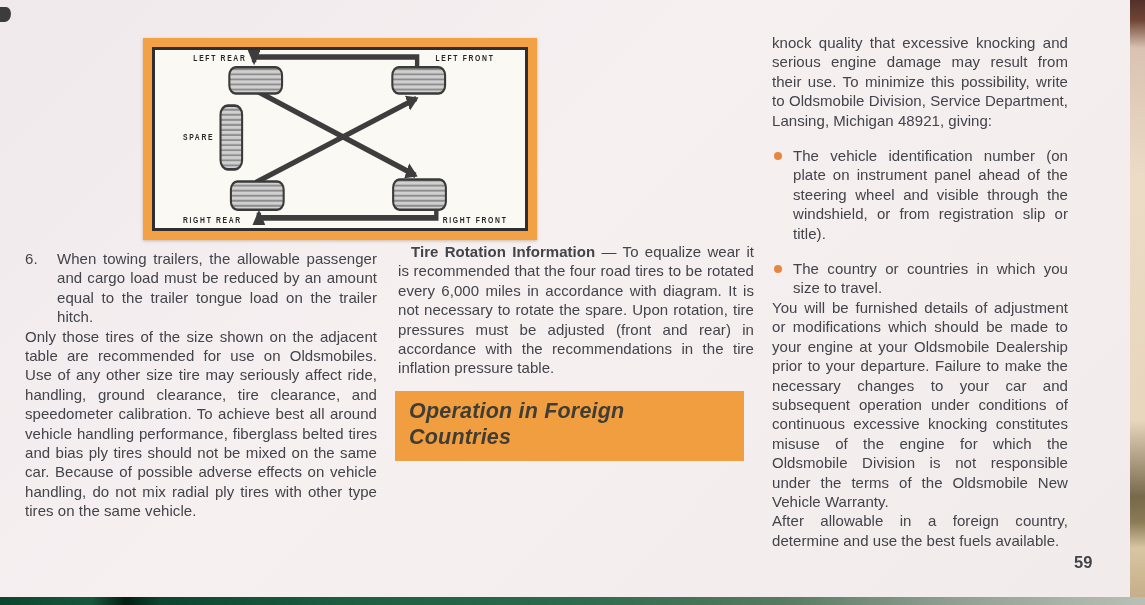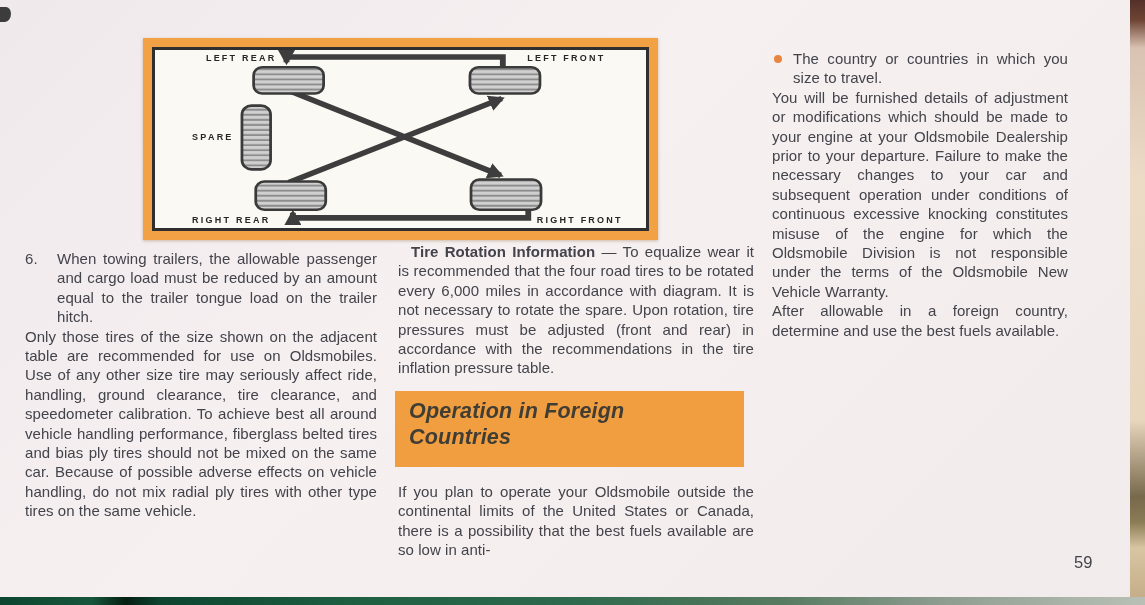--- a/index.html
+++ b/index.html
@@ -10,43 +10,43 @@
   
   .corner-mark{position:absolute;left:0;top:7px;width:11px;height:15px;background:#3c3c3c;
                border-radius:0 45% 55% 0;}
   .edge-right{position:absolute;right:0;top:0;width:15px;height:605px;
               background:linear-gradient(180deg,#54302a 0px,#6e4434 20px,#d9c2b2 48px,#ecdcc6 180px,
                          #e8d6bd 420px,#77694b 497px,#8a7c55 522px,#d8c5a2 548px,#c2ab85 100%);}
   .footer-strip{position:absolute;left:0;bottom:0;width:100%;height:8px;
                 background:linear-gradient(90deg,#0d4530 0%,#17573c 8%,#051f13 11%,#0d4530 14%,
                            #1d5e41 30%,#2e6a4d 50%,#567a60 68%,#8d9c8f 82%,#a9b3a7 93%,#b9bfb4 100%);}
   
-  .diagram{position:absolute;left:143px;top:38px;width:515px;height:202px;background:#f2a145;
+  .diagram{position:absolute;left:143px;top:38px;width:394px;height:202px;background:#f2a145;
            padding:9px;box-sizing:border-box;box-shadow:0 1px 3px rgba(130,85,30,.35);}
   .diagram-inner{width:100%;height:100%;background:#fbf9f4;border:3px solid #2f2f2f;box-sizing:border-box;}
   .diagram-inner svg{display:block;width:100%;height:100%;}
   .diagram-label{font-family:"Liberation Sans",sans-serif;font-size:8.5px;font-weight:bold;
                  letter-spacing:2.1px;fill:#262626;}
   
   .col{position:absolute;font-size:15px;line-height:19.4px;text-align:justify;letter-spacing:.05px;}
   .col p{margin:0;}
   .col-left{left:25px;top:249px;width:352px;}
   .col-mid{left:398px;top:242px;width:356px;}
   .col-right{left:772px;top:33px;width:296px;}
   .item6{display:flex;}
   .item6 .num{flex:none;width:32px;}
   .mt{margin-top:14px;}
   .bullet{display:flex;margin-top:16px;}
   .bullet .dot{flex:none;width:8px;height:8px;border-radius:50%;background:#e8853f;margin:6px 11px 0 2px;}
   .bullet p{flex:1;}
   .section-heading{margin:13px 0 15px -3px;width:349px;box-sizing:border-box;background:#f19e40;
                    color:#403d35;font-size:21.5px;font-weight:bold;font-style:italic;line-height:26.5px;
-                   padding:7px 12px 16px 14px;white-space:pre-line;letter-spacing:.2px;text-align:left;}
+                   padding:7px 12px 10px 14px;white-space:pre-line;letter-spacing:.2px;text-align:left;}
   .bold{font-weight:bold;margin-left:13px;}
-  .page-number{position:absolute;left:1074px;top:553px;font-size:16.5px;color:#43434a;}
+  .page-number{position:absolute;left:1074px;top:553px;font-size:16.5px;color:#43434a;font-weight:bold;}
 </style>
 </head>
 <body>
 
 <div class="page">
 
   <div class="corner-mark"></div>
 
   <div class="diagram">
     <div class="diagram-inner">
@@ -90,24 +90,28 @@
       <span class="num">6.</span>
       <p>When towing trailers, the allowable passenger and cargo load must be reduced by an amount equal to the trailer tongue load on the trailer hitch.</p>
     </div>
     <p class="mt">Only those tires of the size shown on the adjacent table are recommended for use on Oldsmobiles. Use of any other size tire may seriously affect ride, handling, ground clearance, tire clearance, and speedometer calibration. To achieve best all around vehicle handling performance, fiberglass belted tires and bias ply tires should not be mixed on the same car. Because of possible adverse effects on vehicle handling, do not mix radial ply tires with other type tires on the same vehicle.</p>
   </div>
 
   <div class="col col-mid">
     <p><span class="bold">Tire Rotation Information</span><span> — To equalize wear it is recommended that the four road tires to be rotated every 6,000 miles in accordance with diagram. It is not necessary to rotate the spare. Upon rotation, tire pressures must be adjusted (front and rear) in accordance with the recommendations in the tire inflation pressure table.</span></p>
     <div class="section-heading">Operation in Foreign
 Countries</div>
-    <p>If you plan to operate your Oldsmobile outside the continental limits of the United States or Canada, there is a possibility that the best fuels available are so low in anti-</p>
   </div>
 
   <div class="col col-right">
+    <p>knock quality that excessive knocking and serious engine damage may result from their use. To minimize this possibility, write to Oldsmobile Division, Service Department, Lansing, Michigan 48921, giving:</p>
+    <div class="bullet">
+      <span class="dot"></span>
+      <p>The vehicle identification number (on plate on instrument panel ahead of the steering wheel and visible through the windshield, or from registration slip or title).</p>
+    </div>
     <div class="bullet">
       <span class="dot"></span>
       <p>The country or countries in which you size to travel.</p>
     </div>
     <p class="mt">You will be furnished details of adjustment or modifications which should be made to your engine at your Oldsmobile Dealership prior to your departure. Failure to make the necessary changes to your car and subsequent operation under conditions of continuous excessive knocking constitutes misuse of the engine for which the Oldsmobile Division is not responsible under the terms of the Oldsmobile New Vehicle Warranty.</p>
     <p class="mt">After allowable in a foreign country, determine and use the best fuels available.</p>
   </div>
 
   <div class="page-number">59</div>
 

